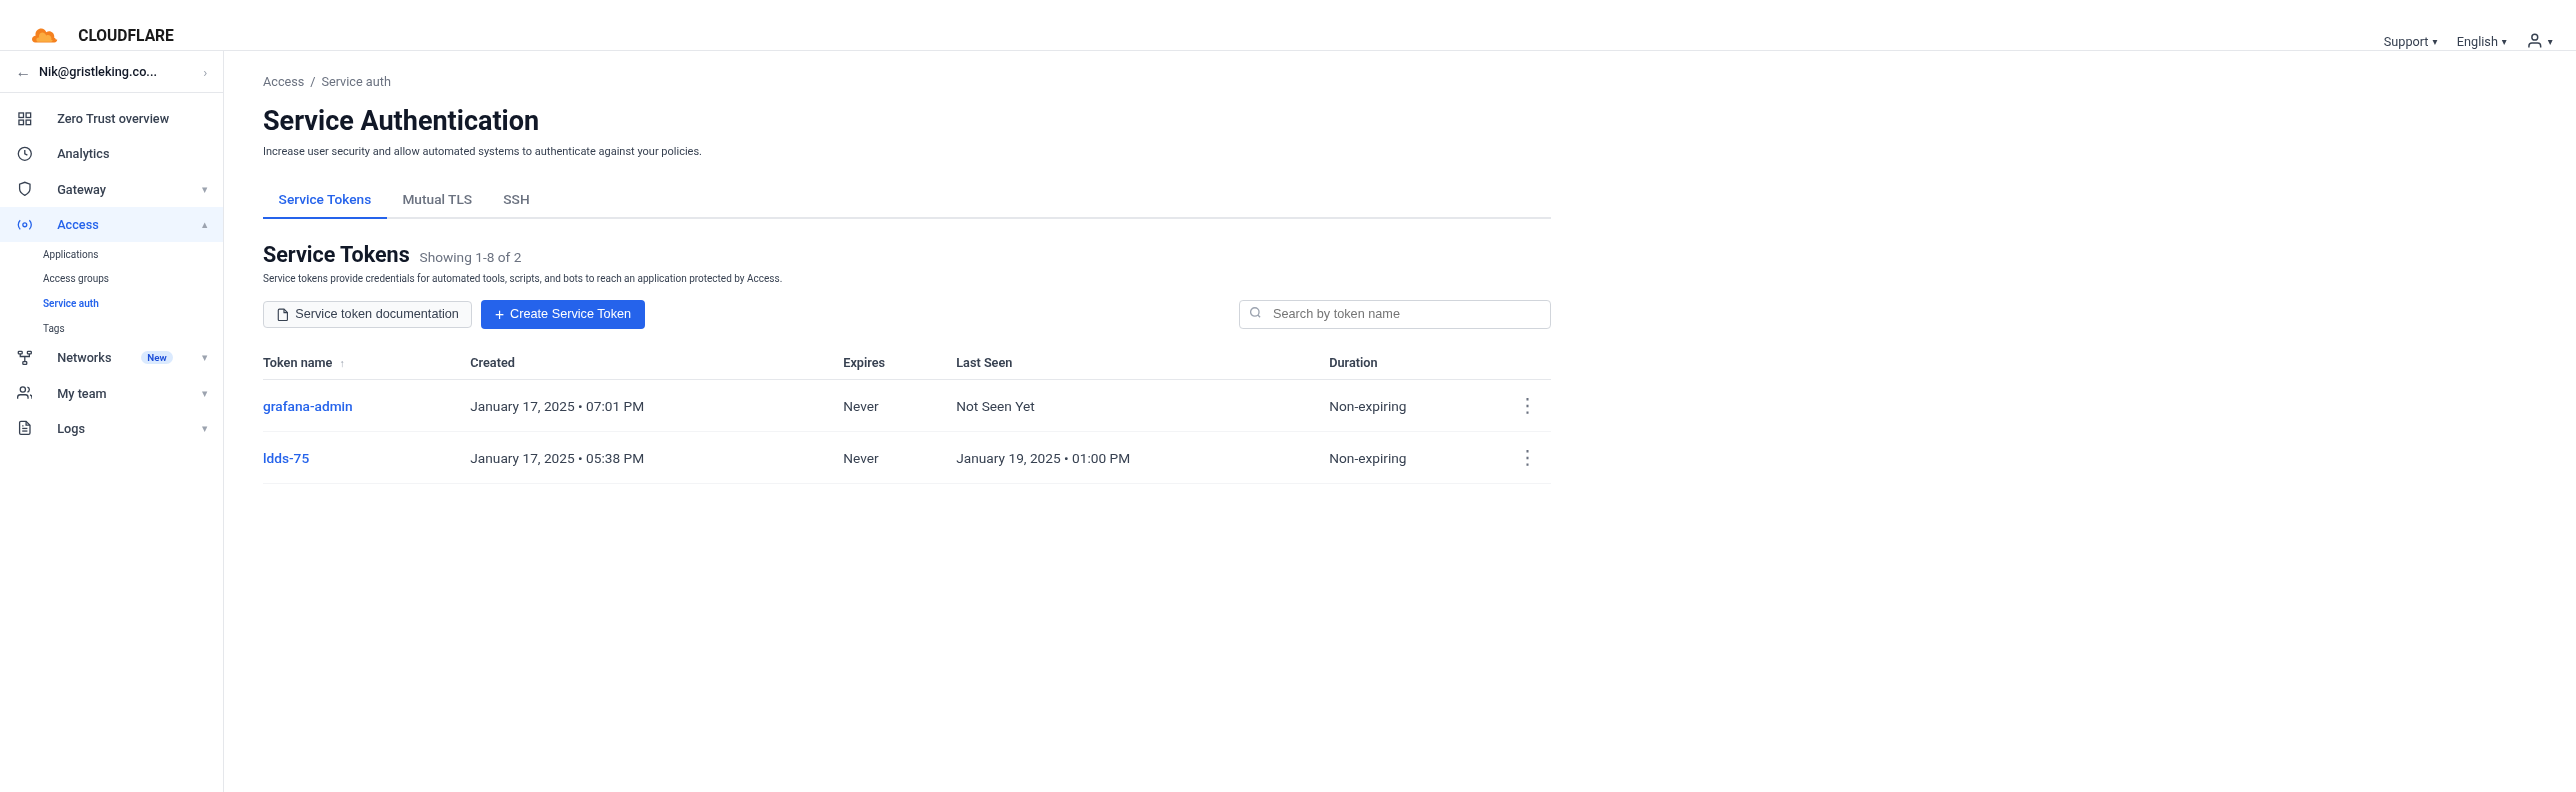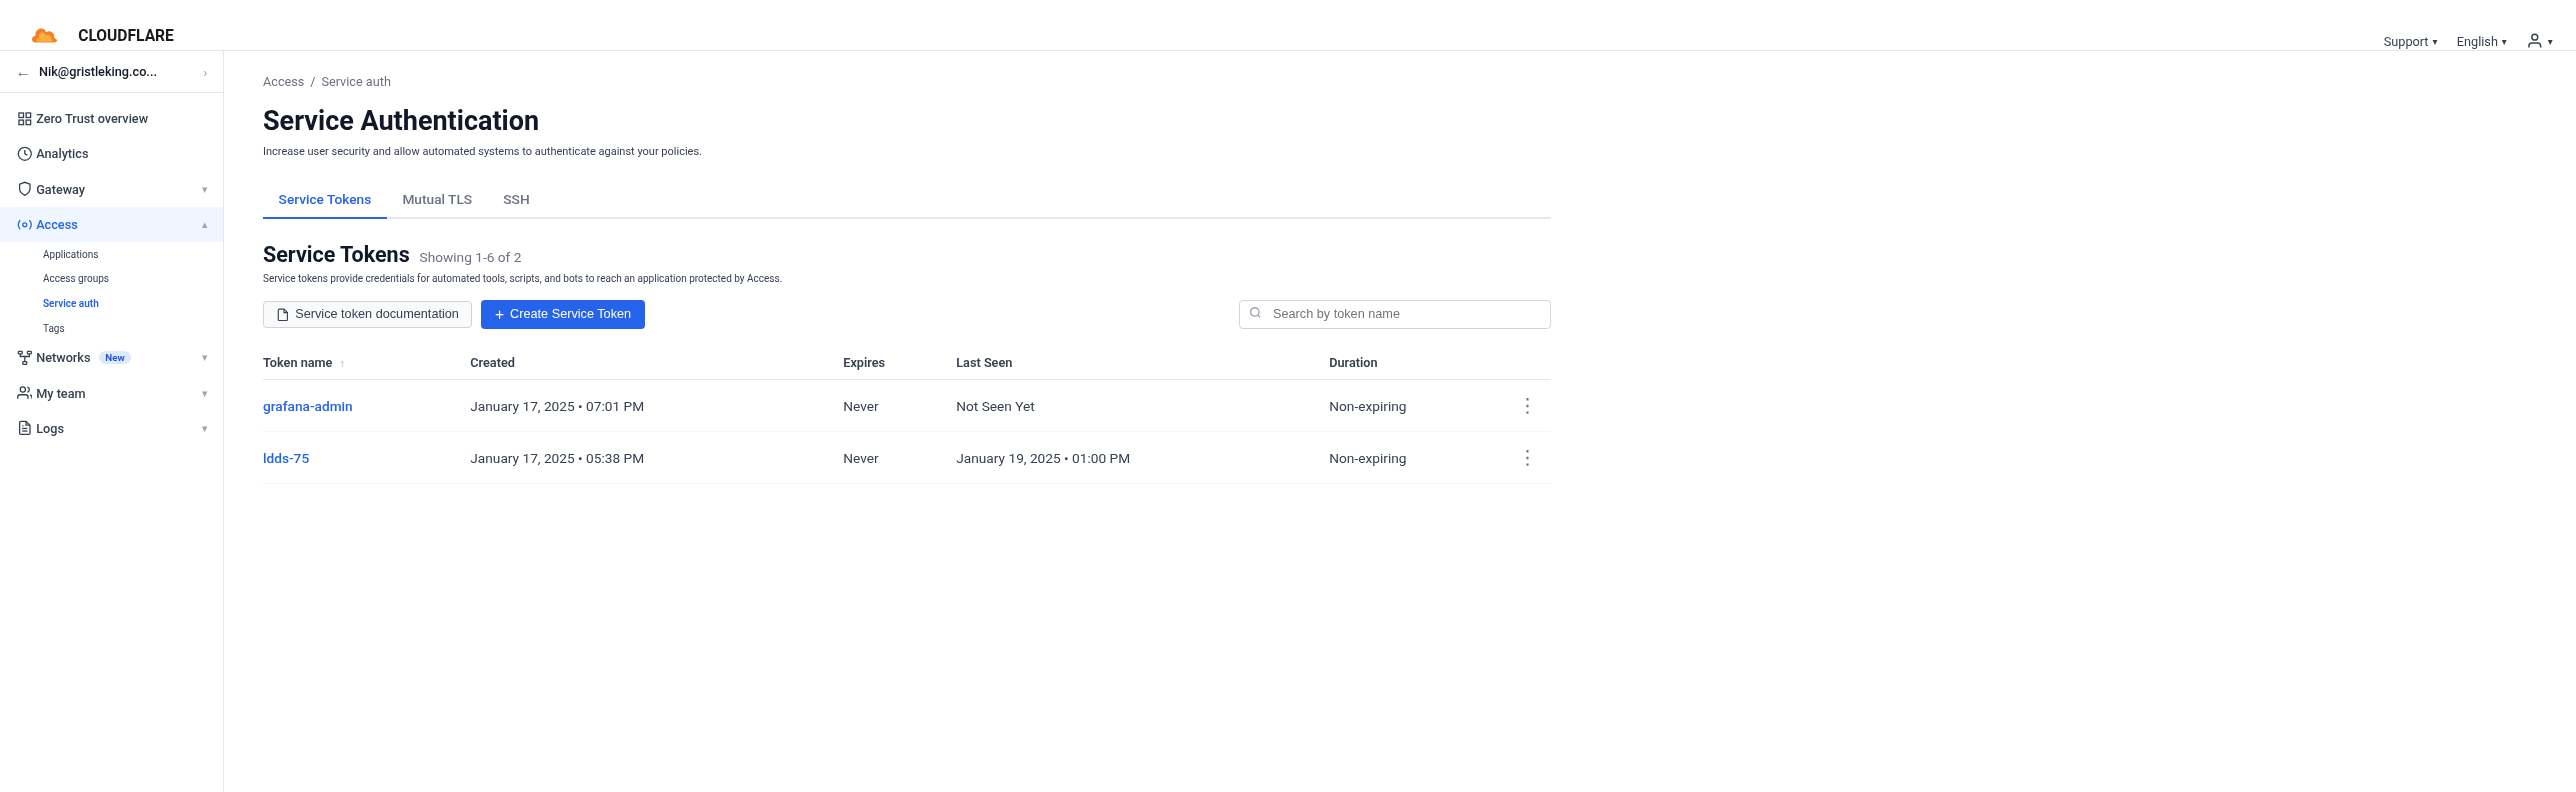--- a/index.html
+++ b/index.html
@@ -32,21 +32,21 @@
     .sidebar-account {
       display: flex; align-items: center; justify-content: space-between;
       padding: 11.7px 15.6px; border-bottom: 1px solid #e5e7eb; cursor: pointer;
     }
     .sidebar-account-left { display: flex; align-items: center; gap: 7.8px; }
     .back-arrow { font-size: 15.6px; color: #6b7280; }
     .account-name { font-size: 12.7px; font-weight: 500; color: #111827; }
 
     .sidebar-nav { padding: 7.8px 0; flex: 1; }
     .sidebar-item {
-      display: flex; align-items: center; gap: 3px; padding: 8.8px 15.6px;
+      display: flex; align-items: center; gap: 24px; padding: 8.8px 15.6px;
       cursor: pointer; color: #374151; font-size: 12.7px; font-weight: 500;
       border-radius: 0;
     }
     .sidebar-item.active { background: #eff6ff; color: #2563eb; }
     .sidebar-item .icon { width: 17.6px; height: 17.6px; display: flex; align-items: center; justify-content: center; flex-shrink: 0; }
     .sidebar-item .arrow { margin-left: auto; color: #9ca3af; font-size: 10.7px; }
     .sidebar-item .badge {
       margin-left: 5.9px; background: #dbeafe; color: #1d4ed8; font-size: 9.8px;
       font-weight: 600; padding: 1px 5.9px; border-radius: 9.8px;
     }
@@ -284,21 +284,21 @@
 
       <div class="tabs">
         <div class="tab active">Service Tokens</div>
         <div class="tab">Mutual TLS</div>
         <div class="tab">SSH</div>
       </div>
 
       <div class="section-header">
         <div class="section-title">
           <span>Service Tokens</span>
-          <span class="section-count">Showing 1-6 of 2</span>
+          <span class="section-count">Showing 1-8 of 2</span>
         </div>
         <p class="section-desc">Service tokens provide credentials for automated tools, scripts, and bots to reach an application protected by Access.</p>
       </div>
 
       <div class="toolbar">
         <button class="btn-doc">
           <svg width="13.7" height="13.7" viewBox="0 0 24 24" fill="none" stroke="currentColor" stroke-width="2">
             <path d="M14 2H6a2 2 0 0 0-2 2v16a2 2 0 0 0 2 2h12a2 2 0 0 0 2-2V8z"></path>
             <polyline points="14 2 14 8 20 8"></polyline>
           </svg>

